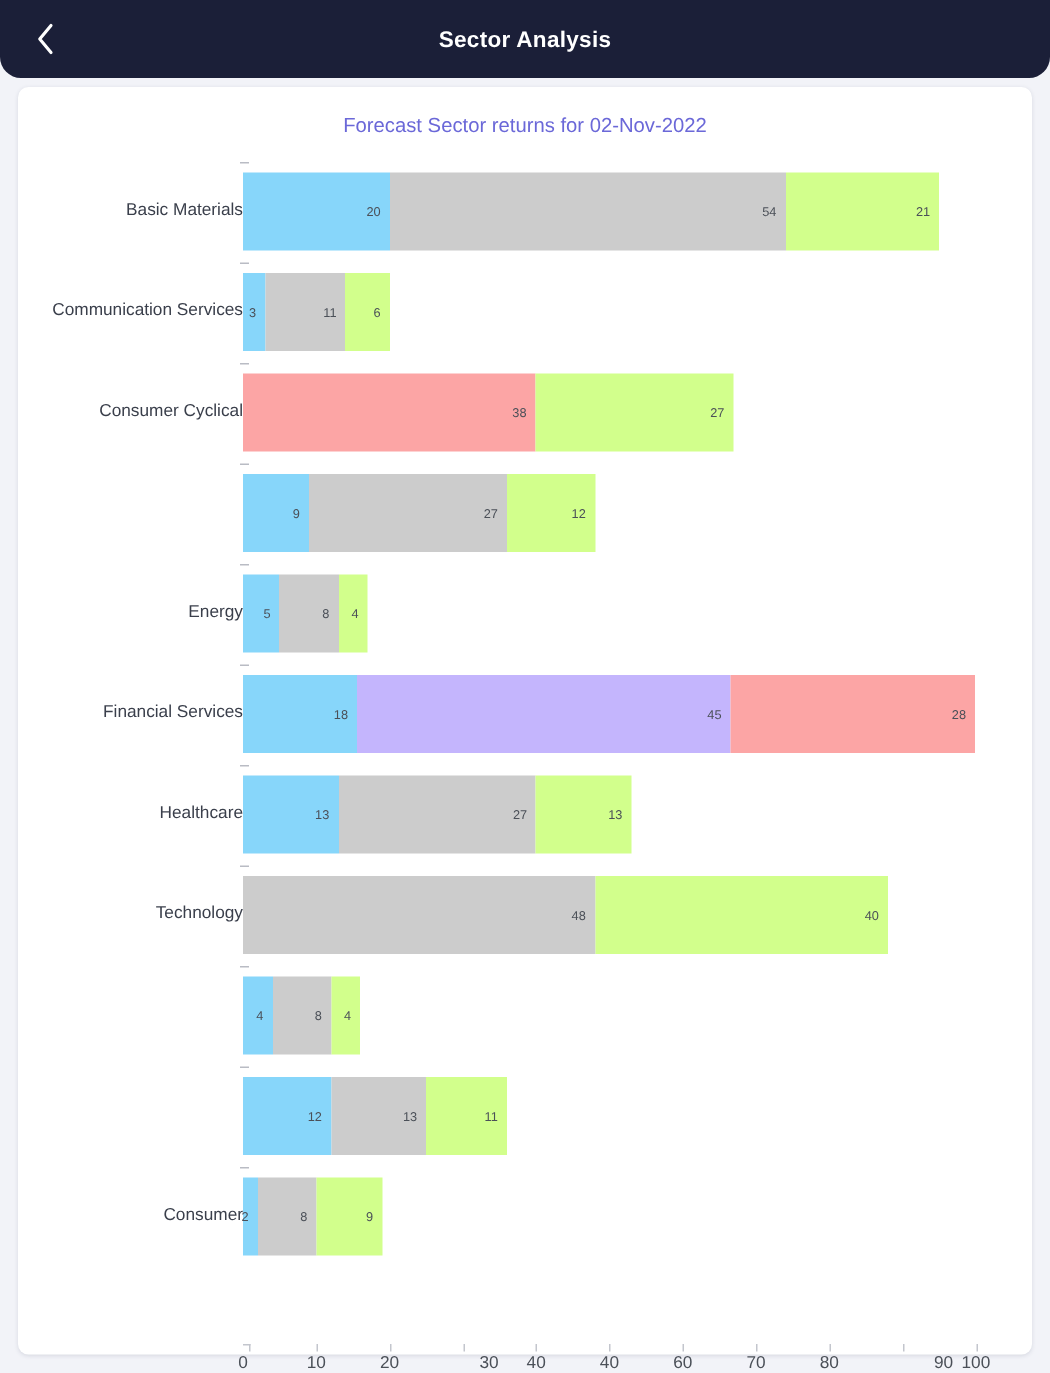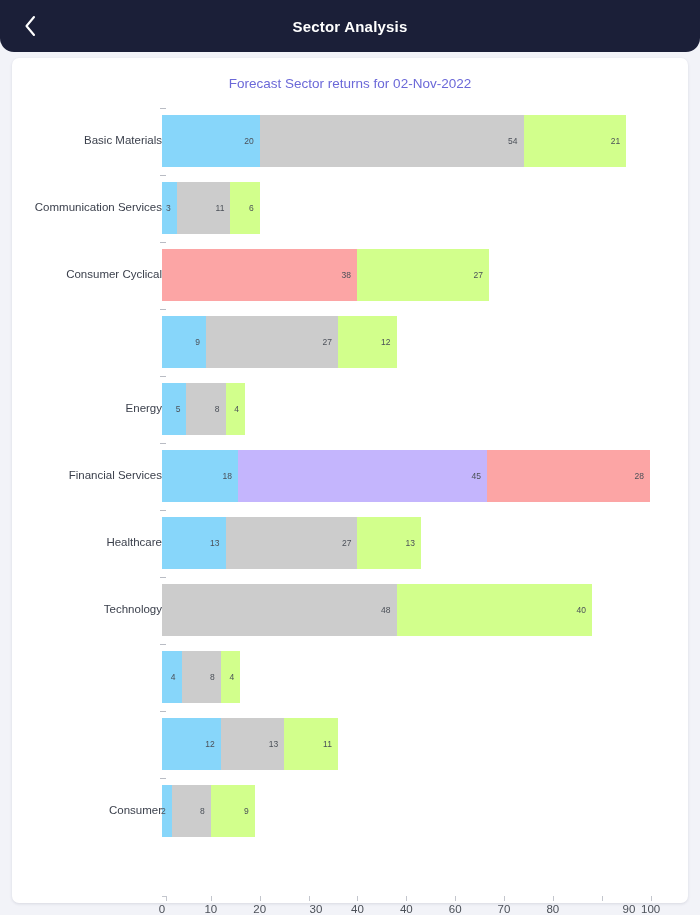--- a/index.html
+++ b/index.html
@@ -238,21 +238,21 @@
     </div>
 
   <div class="axis" id="x-axis">
     <div class="axis-corner"></div>
   <div class="axis-tick-label" style="left: 150px;">0</div>
       <div class="axis-tick" style="left: 198.86px;"></div>
       <div class="axis-tick-label" style="left: 198.86px;">10</div>
       <div class="axis-tick" style="left: 247.72px;"></div>
       <div class="axis-tick-label" style="left: 247.72px;">20</div>
       <div class="axis-tick" style="left: 296.58px;"></div>
-      <div class="axis-tick-label" style="left: 304px;">30</div>
+      <div class="axis-tick-label" style="left: 314px;">30</div>
       <div class="axis-tick" style="left: 345.44px;"></div>
       <div class="axis-tick-label" style="left: 345.44px;">40</div>
       <div class="axis-tick" style="left: 394.3px;"></div>
       <div class="axis-tick-label" style="left: 394.3px;">40</div>
       <div class="axis-tick" style="left: 443.16px;"></div>
       <div class="axis-tick-label" style="left: 443.16px;">60</div>
       <div class="axis-tick" style="left: 492.02px;"></div>
       <div class="axis-tick-label" style="left: 492.02px;">70</div>
       <div class="axis-tick" style="left: 540.88px;"></div>
       <div class="axis-tick-label" style="left: 540.88px;">80</div>

